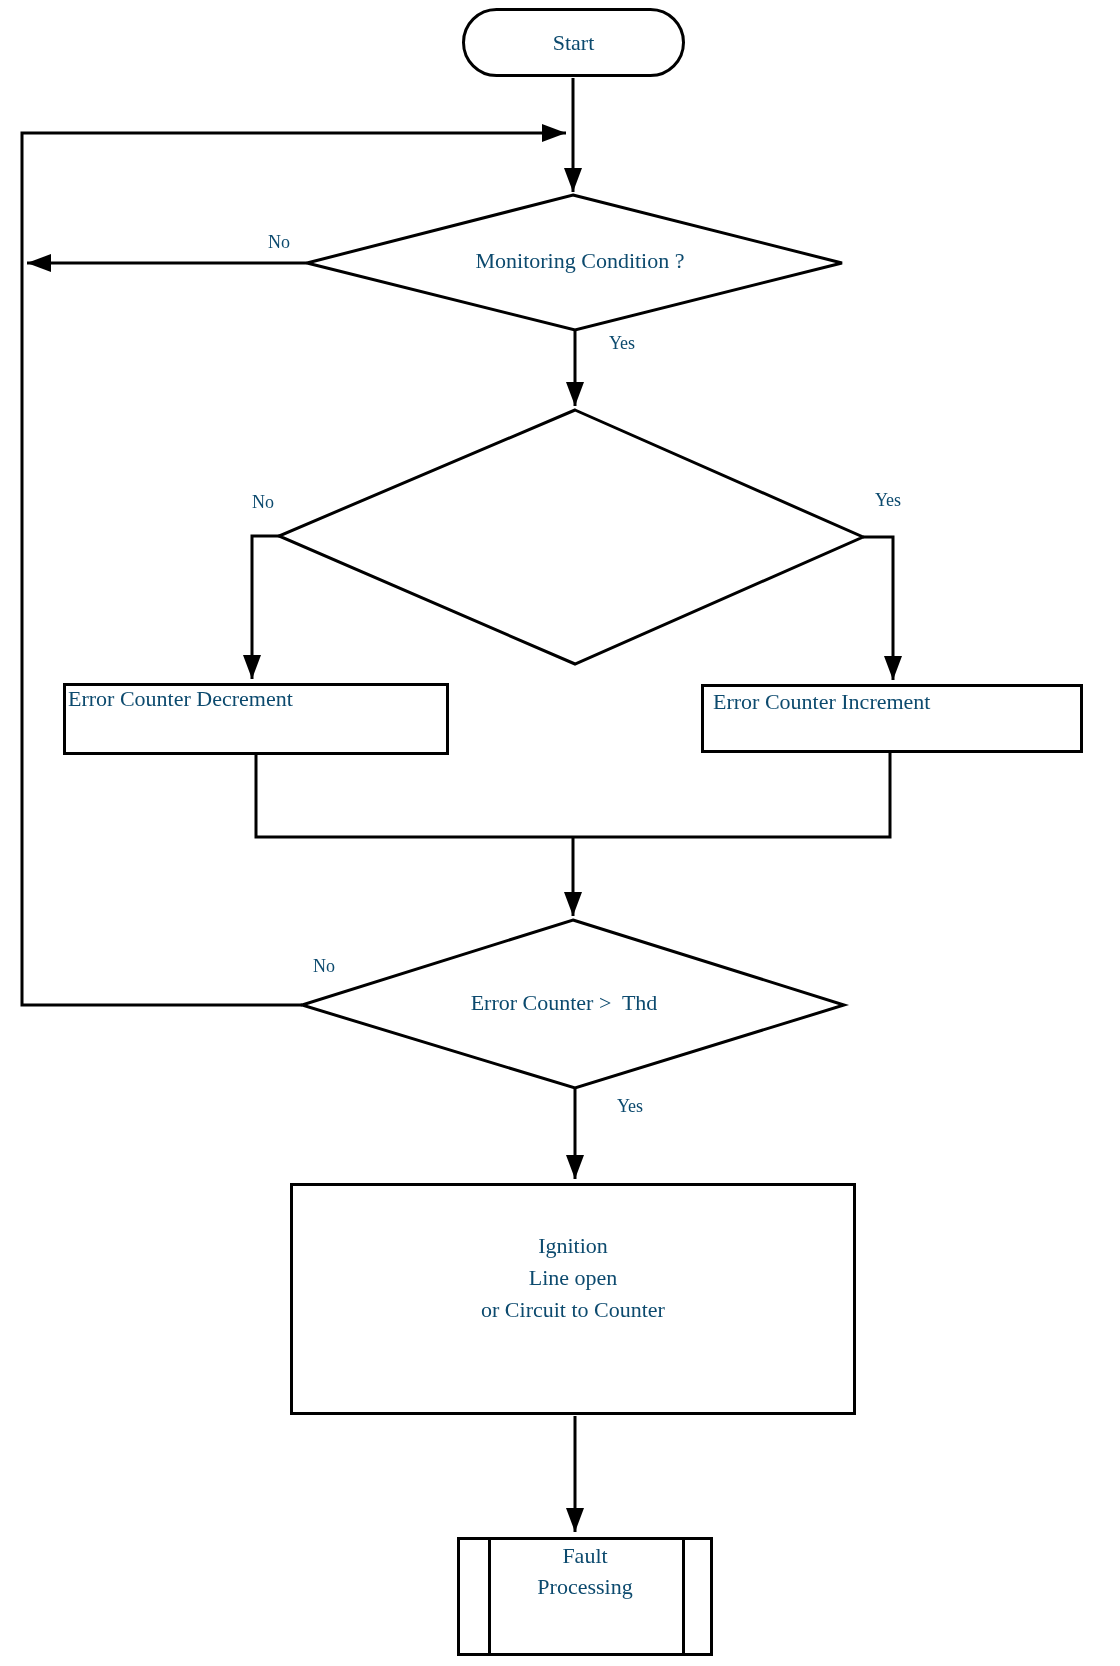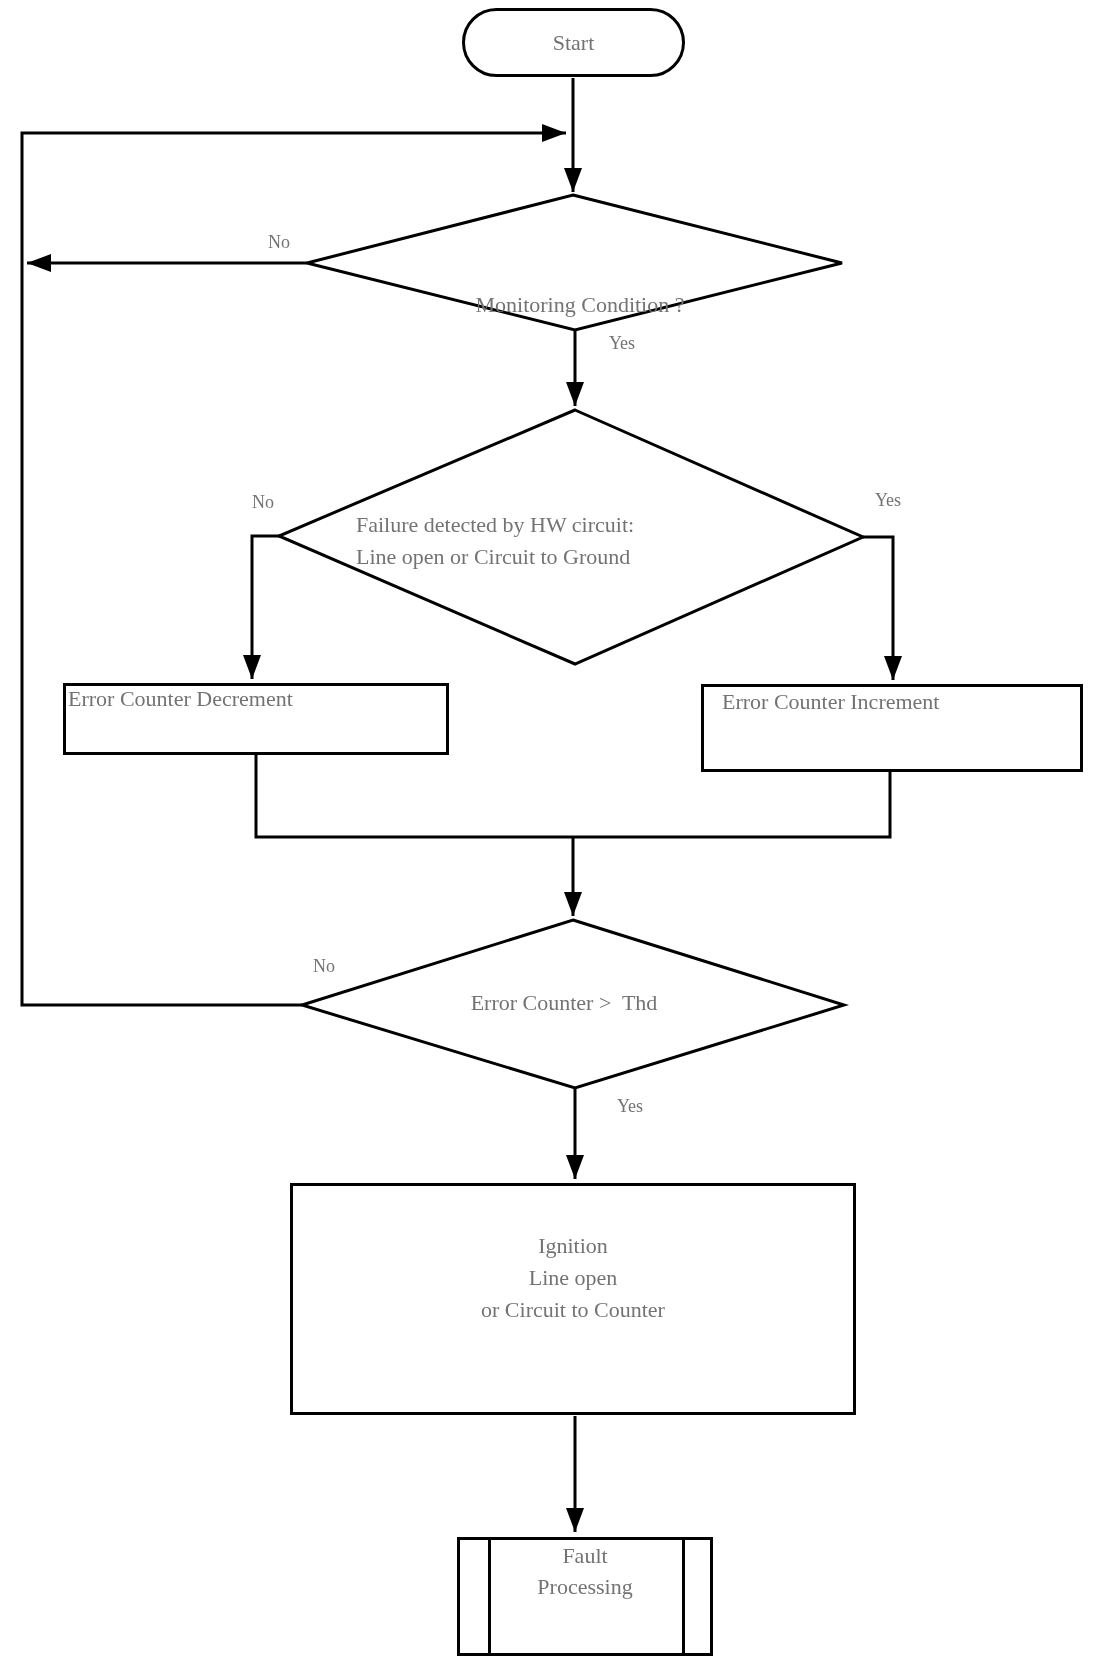--- a/index.html
+++ b/index.html
@@ -6,21 +6,21 @@
     margin: 0;
     padding: 0;
     background: #ffffff;
   }
   .canvas {
     position: relative;
     width: 1120px;
     height: 1666px;
     background: #ffffff;
     font-family: "Liberation Serif", "DejaVu Serif", serif;
-    color: #737373;
+    color: #0c4a6e;
     overflow: hidden;
   }
   .layer {
     position: absolute;
     left: 0;
     top: 0;
   }
   .edge {
     fill: none;
     stroke: #000000;
@@ -54,22 +54,22 @@
     left: 63px;
     top: 683px;
     width: 386px;
     height: 72px;
     padding: 0 2px;
   }
   .box-r {
     left: 701px;
     top: 684px;
     width: 382px;
-    height: 88px;
-    padding: 2px 18px;
+    height: 69px;
+    padding: 2px 9px;
   }
   .box-big {
     left: 290px;
     top: 1183px;
     width: 566px;
     height: 232px;
     text-align: center;
     padding-top: 44px;
     line-height: 32px;
     white-space: pre-line;
@@ -150,24 +150,22 @@
 
     <polygon class="diamond" points="573,195 842,263 575,330 307,263"></polygon>
     <polygon class="diamond" points="575,410 863,537 575,664 279,536"></polygon>
     <polygon class="diamond" points="573,920 844,1005 575,1088 302,1005"></polygon>
   </svg>
 
   <div class="node oval">
     <span>Start</span>
   </div>
 
-  <div class="d-lbl center" style="left:580px; top:261px;margin-top:44px;">Monitoring Condition ?</div>
+  <div class="d-lbl center" style="left:580px; top:261px;">Monitoring Condition ?</div>
 
-  <div class="d-lbl d2-text">Failure detected by HW circuit:
-Line open or Circuit to Ground</div>
 
   <div class="d-lbl center" style="left:564px; top:1003px;">Error Counter &gt;  Thd</div>
 
   <div class="node box-l">
     <span>Error Counter Decrement</span>
   </div>
 
   <div class="node box-r">
     <span>Error Counter Increment</span>
   </div>

